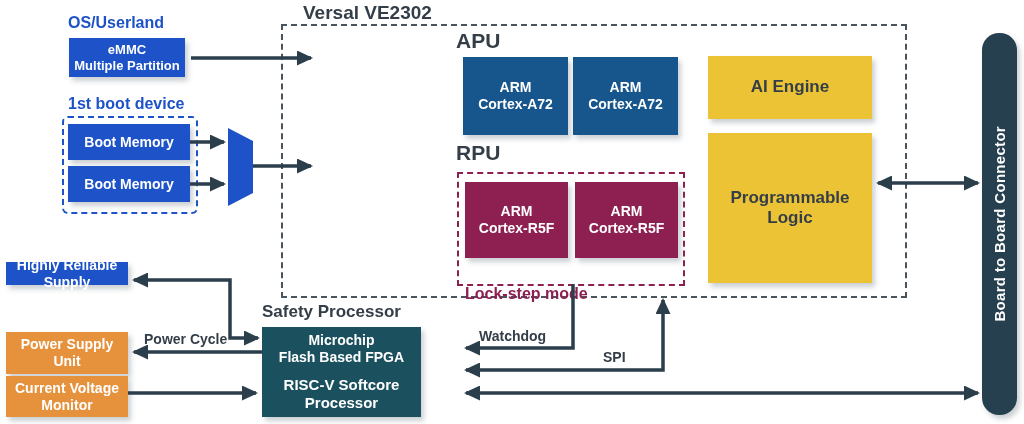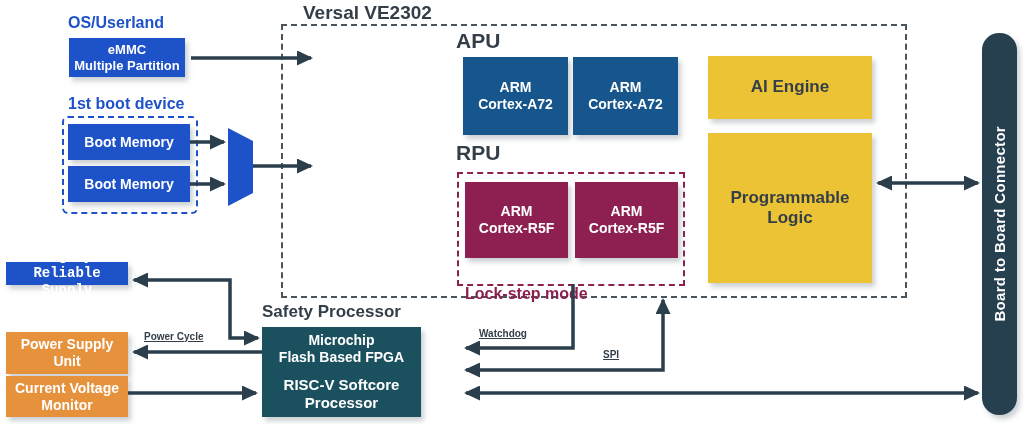--- a/index.html
+++ b/index.html
@@ -18,21 +18,21 @@
   .purple{background:var(--purple);}
   .maroon{background:var(--maroon);}
   .yellow{background:var(--yellow);color:var(--ink);}
   .orange{background:var(--orange);}
   .teal{background:var(--teal);}
   .h-blue{position:absolute;color:var(--blue);font-size:16px;white-space:nowrap;}
   .h-ink{position:absolute;color:var(--ink);white-space:nowrap;}
   .dash-boot{position:absolute;border:2px dashed var(--blue);border-radius:6px;}
   .dash-versal{position:absolute;border:2px dashed #4a545d;}
   .dash-rpu{position:absolute;border:2px dashed var(--maroon);}
-  .edge-label{position:absolute;color:var(--ink);font-size:10px;white-space:nowrap;text-decoration:underline;}
+  .edge-label{position:absolute;color:var(--ink);font-size:14px;white-space:nowrap;}
   .connector{
     position:absolute;left:982px;top:33px;width:35px;height:382px;
     background:var(--connector);border-radius:17px;
     display:flex;align-items:center;justify-content:center;
     box-shadow:3px 4px 5px rgba(110,120,130,.35);
   }
   .connector span{
     writing-mode:vertical-rl;transform:rotate(180deg);
     color:#fff;font-size:15px;letter-spacing:.3px;white-space:nowrap;
   }
@@ -61,21 +61,21 @@
   <div class="box blue" style="left:69px;top:38px;width:116px;height:39px;">
     <span class="t13">eMMC</span>
     <span class="t13">Multiple Partition</span>
   </div>
   <div class="box blue" style="left:68px;top:124px;width:122px;height:36px;">
     <span class="t14">Boot Memory</span>
   </div>
   <div class="box blue" style="left:68px;top:166px;width:122px;height:36px;">
     <span class="t14">Boot Memory</span>
   </div>
-  <div class="box blue" style="left:6px;top:262px;width:122px;height:23px;font-family:Liberation Mono, monospace;">
+  <div class="box blue" style="left:6px;top:262px;width:122px;height:23px;">
     <span class="t14">Highly Reliable</span>
     <span class="t14">Supply</span>
   </div>
   <div class="box orange" style="left:6px;top:332px;width:122px;height:42px;">
     <span class="t14">Power Supply</span>
     <span class="t14">Unit</span>
   </div>
   <div class="box orange" style="left:6px;top:376px;width:122px;height:41px;">
     <span class="t14">Current Voltage</span>
     <span class="t14">Monitor</span>

